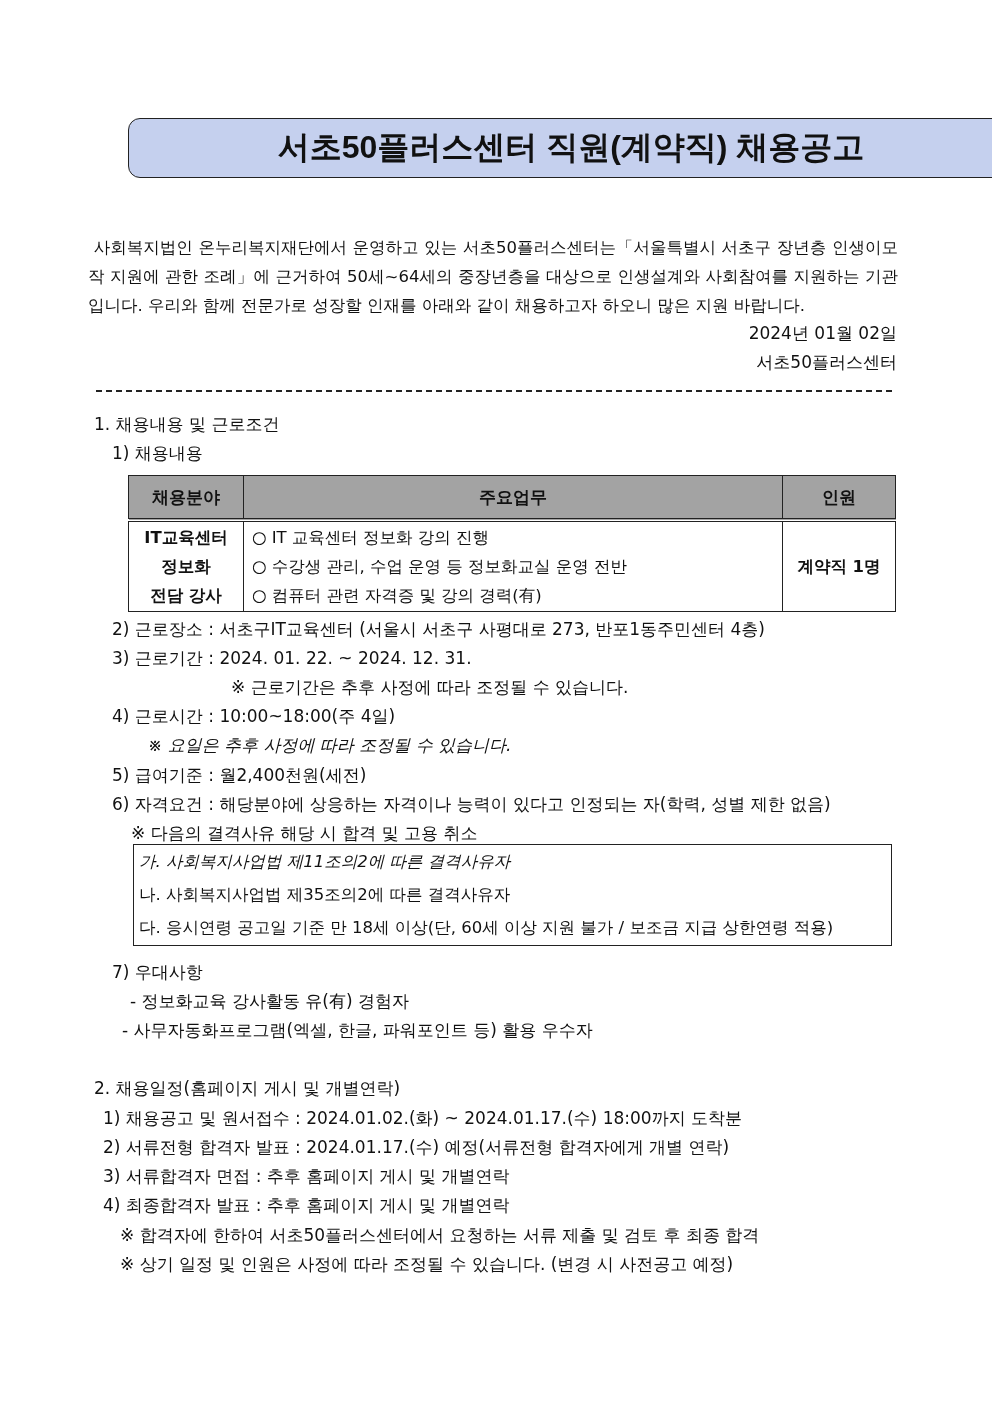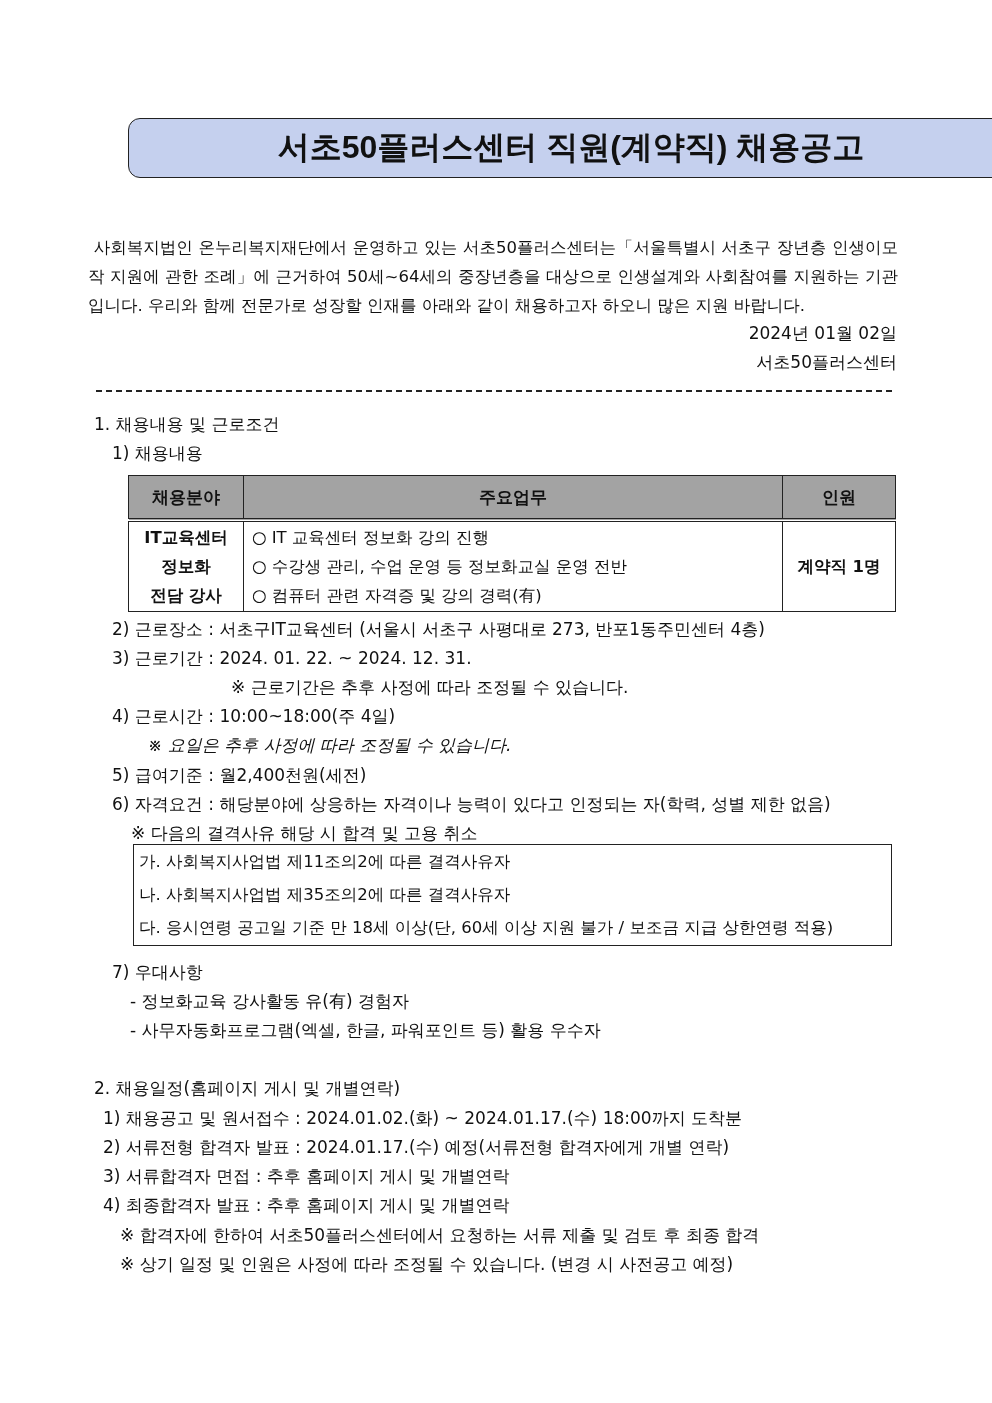--- a/index.html
+++ b/index.html
@@ -94,28 +94,28 @@
 <div class="line" style="left:112px; top:619px;">2) 근로장소 : 서초구IT교육센터 (서울시 서초구 사평대로 273, 반포1동주민센터 4층)</div>
 <div class="line" style="left:112px; top:648px;">3) 근로기간 : 2024. 01. 22. ~ 2024. 12. 31.</div>
 <div class="line" style="left:231px; top:677px;">※ 근로기간은 추후 사정에 따라 조정될 수 있습니다.</div>
 <div class="line" style="left:112px; top:706px;">4) 근로시간 : 10:00~18:00(주 4일)</div>
 <div class="line" style="left:148px; top:735px;font-style:italic;">※ 요일은 추후 사정에 따라 조정될 수 있습니다.</div>
 <div class="line" style="left:112px; top:765px;">5) 급여기준 : 월2,400천원(세전)</div>
 <div class="line" style="left:112px; top:794px;">6) 자격요건 : 해당분야에 상응하는 자격이나 능력이 있다고 인정되는 자(학력, 성별 제한 없음)</div>
 <div class="line" style="left:131px; top:823px;">※ 다음의 결격사유 해당 시 합격 및 고용 취소</div>
 
 <div class="abs disq-box">
-  <div class="row" style="top:6px;">가. 사회복지사업법 제11조의2에 따른 결격사유자</div>
+  <div class="row" style="top:6px;font-style:italic;">가. 사회복지사업법 제11조의2에 따른 결격사유자</div>
   <div class="row" style="top:39px;">나. 사회복지사업법 제35조의2에 따른 결격사유자</div>
   <div class="row" style="top:72px;">다. 응시연령 공고일 기준 만 18세 이상(단, 60세 이상 지원 불가 / 보조금 지급 상한연령 적용)</div>
 </div>
 
 <div class="line" style="left:112px; top:962px;">7) 우대사항</div>
 <div class="line" style="left:130px; top:991px;">- 정보화교육 강사활동 유(有) 경험자</div>
-<div class="line" style="left:130px; top:1020px;">- 사무자동화프로그램(엑셀, 한글, 파워포인트 등) 활용 우수자</div>
+<div class="line" style="left:122px; top:1020px;">- 사무자동화프로그램(엑셀, 한글, 파워포인트 등) 활용 우수자</div>
 
 <div class="line" style="left:94px; top:1078px;">2. 채용일정(홈페이지 게시 및 개별연락)</div>
 <div class="line" style="left:103px; top:1108px;">1) 채용공고 및 원서접수 : 2024.01.02.(화) ~ 2024.01.17.(수) 18:00까지 도착분</div>
 <div class="line" style="left:103px; top:1137px;">2) 서류전형 합격자 발표 : 2024.01.17.(수) 예정(서류전형 합격자에게 개별 연락)</div>
 <div class="line" style="left:103px; top:1166px;">3) 서류합격자 면접 : 추후 홈페이지 게시 및 개별연락</div>
 <div class="line" style="left:103px; top:1195px;">4) 최종합격자 발표 : 추후 홈페이지 게시 및 개별연락</div>
 <div class="line" style="left:120px; top:1225px;">※ 합격자에 한하여 서초50플러스센터에서 요청하는 서류 제출 및 검토 후 최종 합격</div>
 <div class="line" style="left:120px; top:1254px;">※ 상기 일정 및 인원은 사정에 따라 조정될 수 있습니다. (변경 시 사전공고 예정)</div>
 
 </body></html>

